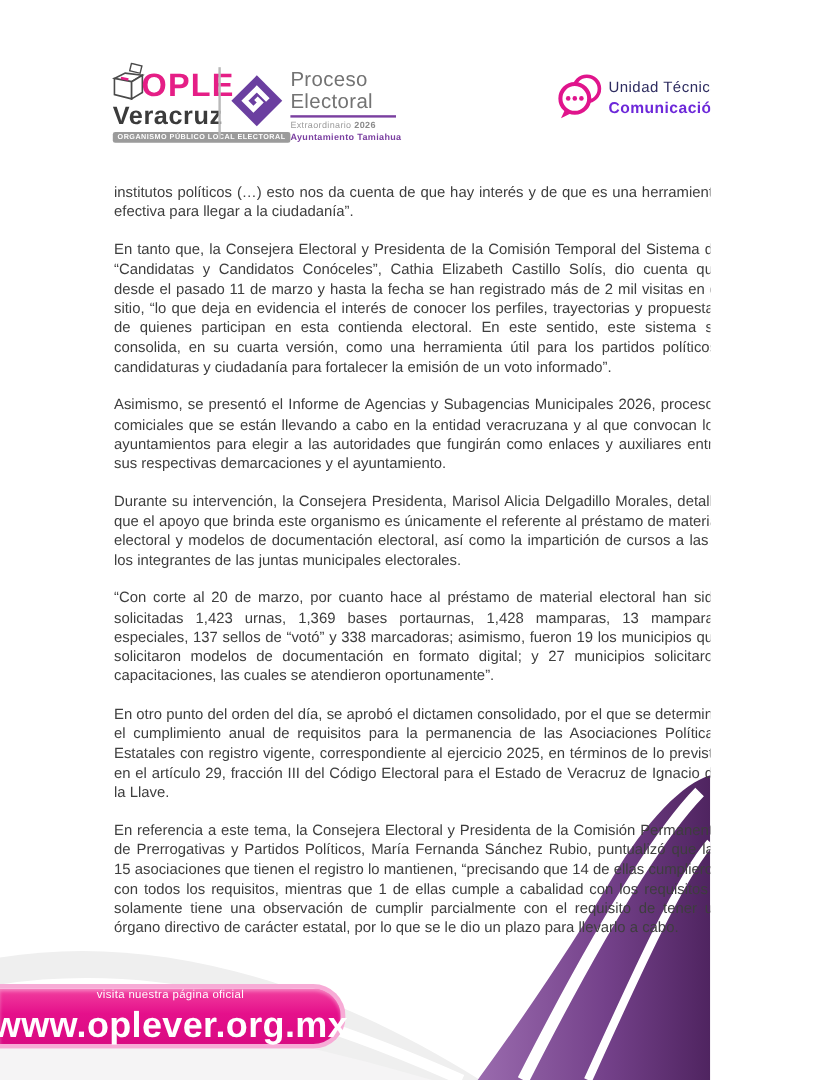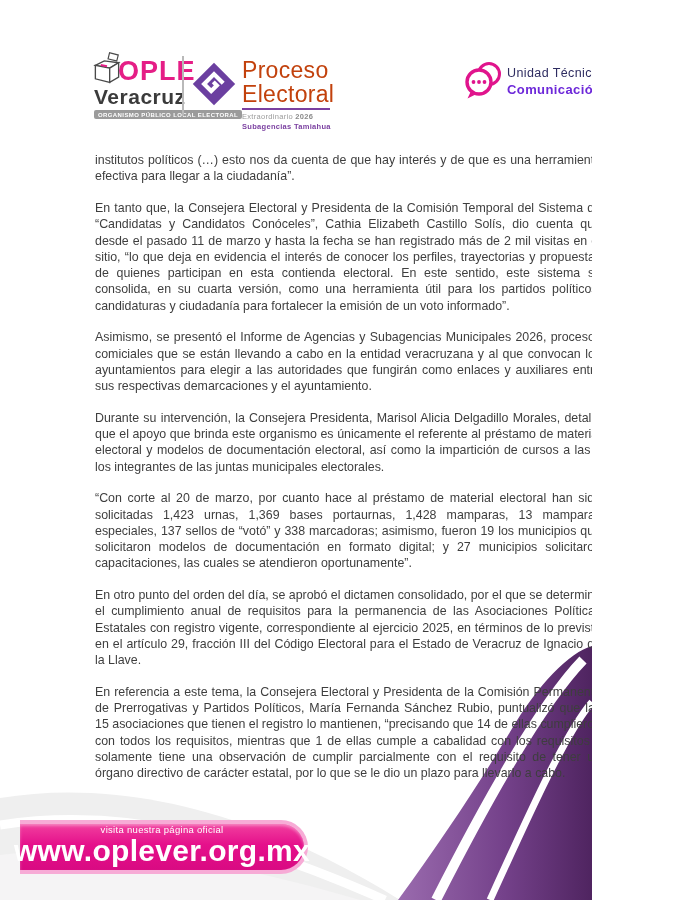--- a/index.html
+++ b/index.html
@@ -12,44 +12,43 @@
   .ople-block{position:absolute;left:90px;top:50px;width:95px;}
   .ople-icon{position:absolute;left:0px;top:2px;}
   .ople-word{position:absolute;left:28px;top:8px;font-size:27px;font-weight:800;letter-spacing:1px;color:#e51e86;line-height:1;}
   .ople-region{position:absolute;left:4px;top:36px;font-size:21px;font-weight:600;color:#3b3b3b;line-height:1;letter-spacing:.5px;}
   .ople-tagline{position:absolute;left:4px;top:60px;background:#9b9b9b;color:#fff;font-size:6px;font-weight:700;
     letter-spacing:.4px;padding:1.5px 4px;border-radius:2px;white-space:nowrap;}
   .hdr-divider{position:absolute;left:182px;top:56px;width:2px;height:60px;background:#b9b9b9;}
   .proceso-block{position:absolute;left:190px;top:58px;}
   .proceso-icon{position:absolute;left:0;top:2px;}
   .proceso-text{position:absolute;left:52px;top:0;width:120px;}
-  .proceso-l1,.proceso-l2{font-size:23px;color:#c2410c;line-height:1.05;font-weight:500;letter-spacing:.3px;}
+  .proceso-l1,.proceso-l2{font-size:17px;color:#737373;line-height:1.05;font-weight:500;letter-spacing:.3px;}
   .proceso-rule{width:88px;height:2px;background:#7a3fa0;margin-top:2px;}
   .proceso-sub1{font-size:7.5px;color:#9b9b9b;margin-top:2px;letter-spacing:.3px;}
   .proceso-sub1 b{color:#8a8a8a;}
   .proceso-sub2{font-size:7.5px;color:#7a3fa0;font-weight:800;letter-spacing:.3px;margin-top:1px;}
   .unidad-block{position:absolute;left:463px;top:58px;}
   .unidad-icon{position:absolute;left:0;top:2px;}
   .unidad-text{position:absolute;left:44px;top:8px;white-space:nowrap;}
   .unidad-l1{font-size:12.5px;color:#2e2c60;letter-spacing:.4px;}
   .unidad-l2{font-size:13px;color:#6d28d9;font-weight:800;letter-spacing:.4px;margin-top:2px;}
   
   .doc-body{
     position:absolute;left:95px;top:152px;width:506px;z-index:2;
     font-size:12.4px;line-height:16.25px;color:#3e3e3e;text-align:justify;
   }
   .doc-body p{margin:0 0 15.5px 0;}
   
   .footer-pill{
     position:absolute;left:0;top:820px;width:288px;height:54px;box-sizing:border-box;z-index:3;
     background:linear-gradient(180deg,#f1409f 0%,#e5108b 45%,#d90a82 100%);
     border:4px solid #f7abd6;border-left:none;border-radius:0 28px 28px 0;
-    display:flex;flex-direction:column;justify-content:flex-start;align-items:center;
+    display:flex;flex-direction:column;justify-content:space-between;align-items:center;
     box-shadow:inset 0 2px 3px rgba(255,255,255,.35);
-    margin-left:20px;
   }
   .footer-tag{color:#fff;font-size:9.5px;letter-spacing:.3px;margin-bottom:1px;}
   .footer-url{color:#fff;font-size:30px;font-weight:800;letter-spacing:.3px;line-height:1;}
   
   .swoosh-br{position:absolute;right:0;bottom:0;z-index:1;}
   .swoosh-bl{position:absolute;left:0;bottom:0;z-index:0;}
 </style>
 </head>
 <body>
 
@@ -81,21 +80,21 @@
             <rect x="9" y="9" width="30" height="30" fill="#6b3fa0"></rect>
             <path d="M30 17 H17 V31 H27 V23 H22" stroke="#ffffff" stroke-width="4.2" fill="none"></path>
           </g>
         </svg>
       </span>
       <div class="proceso-text">
         <div class="proceso-l1">Proceso</div>
         <div class="proceso-l2">Electoral</div>
         <div class="proceso-rule"></div>
         <div class="proceso-sub1"><span>Extraordinario</span> <b>2026</b></div>
-        <div class="proceso-sub2">Subagencias Tamiahua</div>
+        <div class="proceso-sub2">Ayuntamiento Tamiahua</div>
       </div>
     </div>
 
     <div class="unidad-block">
       <span class="unidad-icon">
         <svg width="42" height="42" viewBox="0 0 42 42">
           <circle cx="26" cy="14" r="10.5" fill="#fff" stroke="#e0148c" stroke-width="3"></circle>
           <circle cx="16" cy="22" r="12" fill="#fff" stroke="#e0148c" stroke-width="3.4"></circle>
           <path d="M8 31 L4.5 38.5 L14.5 33.5 Z" fill="#e0148c"></path>
           <circle cx="10.5" cy="22" r="1.9" fill="#e0148c"></circle>

